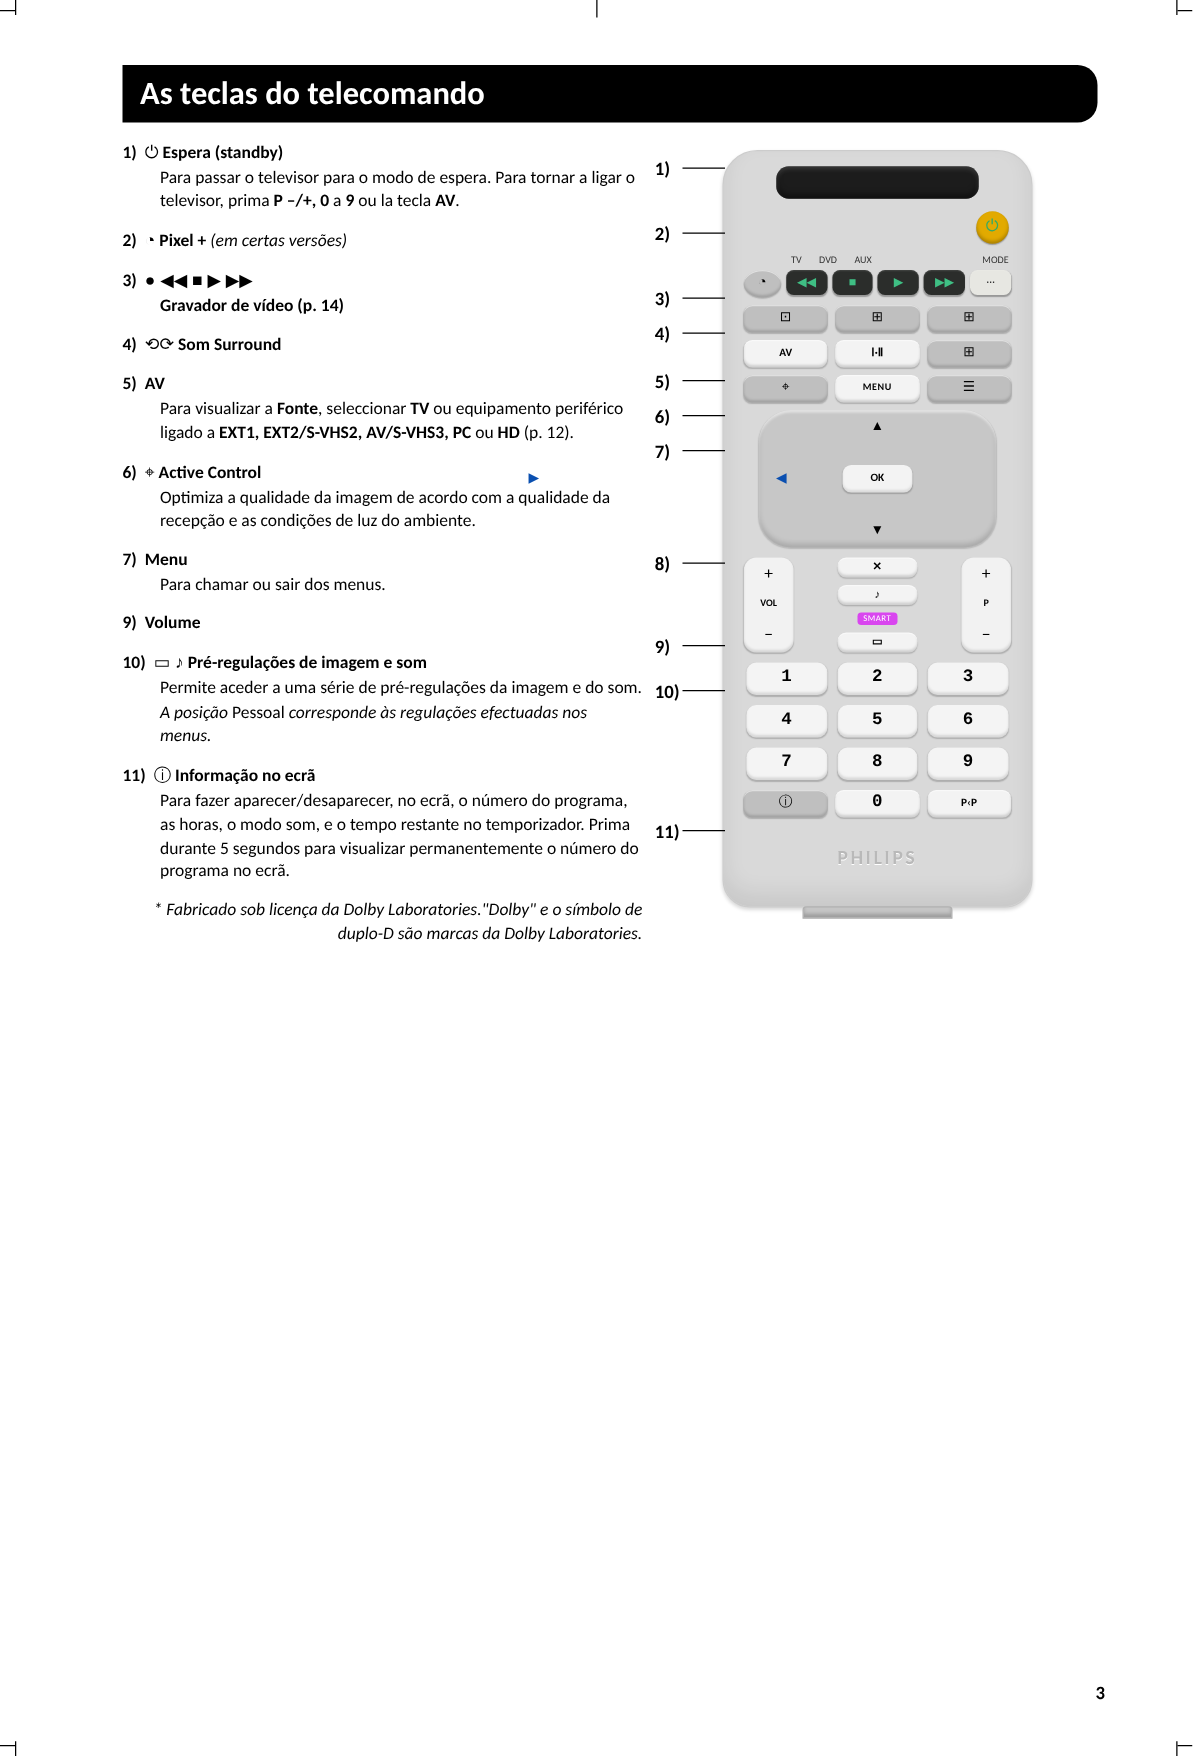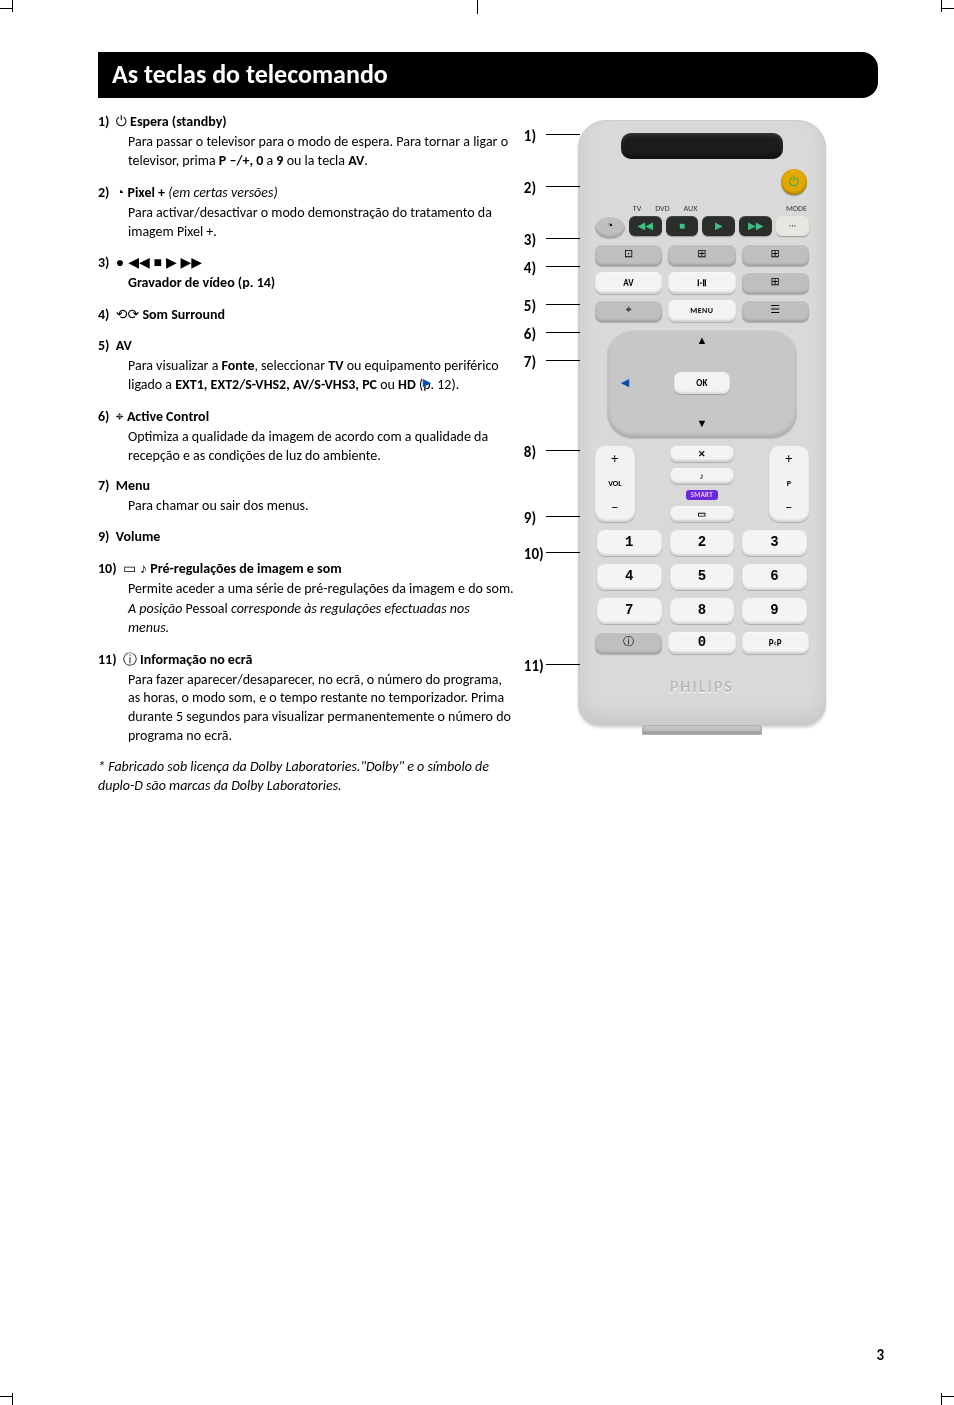--- a/index.html
+++ b/index.html
@@ -42,21 +42,21 @@
   .columns { display: flex; gap: 22px; }
   .left { width: 430px; }
   .right { width: 360px; position: relative; }
   .numlist { list-style: none; }
   .numlist > li { margin-bottom: 12px; }
   .numlist .lead { font-weight: 700; }
   .numlist .body { padding-left: 30px; }
   .numlist .body p { margin-top: 1px; }
   em, .ital { font-style: italic; font-weight: 400; }
   .glyph { font-family: Arial, sans-serif; }
-  .footnote { font-style: italic; margin-top: 6px; }
+  .footnote { font-style: italic; margin-top: 6px; text-align: right; }
   .page-num { position: absolute; bottom: 40px; right: 70px; font-weight: 700; font-size: 15px; }
 
   
   .remote-wrap { position: relative; margin-top: 8px; margin-left: 42px; }
   .callouts { position: absolute; left: -54px; top: 0; width: 60px; }
   .callout { position: absolute; font-weight: 700; font-size: 15px; white-space: nowrap; }
   .callout .line { position: absolute; height: 1px; background: #000; top: 8px; left: 22px; }
   .remote {
     width: 248px;
     background: #d9d9d9;
@@ -117,21 +117,21 @@
   .arrow.right { right: 14px; top: 50%; transform: translateY(-50%); }
   .midcluster { display: flex; gap: 6px; justify-content: space-between; padding: 0 4px; margin-bottom: 8px; align-items: stretch; }
   .rocker {
     width: 40px; background: #f2f2f2; border-radius: 10px; padding: 4px 0;
     display: flex; flex-direction: column; align-items: center; justify-content: space-between;
     box-shadow: inset 0 -2px 2px rgba(0,0,0,0.12), 0 1px 1px rgba(0,0,0,0.2);
     height: 76px; font-size: 14px;
   }
   .rocker .lbl { font-size: 8px; font-weight: 700; }
   .midcol { flex: 1; display: flex; flex-direction: column; gap: 6px; align-items: center; }
-  .smartlbl { font-size: 7px; background: #6d28d9; color: #fff; padding: 0 5px; border-radius: 3px; letter-spacing: 0.4px; }
+  .smartlbl { font-size: 7px; background: #d946ef; color: #fff; padding: 0 5px; border-radius: 3px; letter-spacing: 0.4px; }
   .numgrid { display: grid; grid-template-columns: repeat(3, 1fr); gap: 8px; padding: 0 6px; margin-bottom: 8px; }
   .numkey {
     height: 26px; background: #f4f4f4; border-radius: 8px; display: flex; align-items: center; justify-content: center;
     font-family: "Courier New", monospace; font-size: 14px; font-weight: 700;
     box-shadow: inset 0 -2px 2px rgba(0,0,0,0.12), 0 1px 1px rgba(0,0,0,0.2);
   }
   .brand { text-align: center; color: #b9b9b9; font-weight: 700; letter-spacing: 2px; font-size: 16px; margin-top: 22px; text-shadow: 0 1px 0 #fff; }
   .hinge { width: 120px; height: 10px; background: #c5c5c5; border: 1px solid #b0b0b0; border-radius: 3px 3px 0 0; margin: 18px auto -34px auto; box-shadow: inset 0 -3px 3px rgba(0,0,0,0.2); position: relative; top: 10px;}
 </style>
 </head>
@@ -149,23 +149,21 @@
 
 <div class="sheet">
   <div class="title-bar">As teclas do telecomando</div>
 
   <div class="columns">
     <div class="left">
       <ol class="numlist" id="numlist">
           <li><span class="lead">1)</span>&nbsp;&nbsp;<span class="glyph">⏻</span>&nbsp;<b>Espera (standby)</b><div class="body">
               <p>Para passar o televisor para o modo de espera. Para tornar a ligar o televisor, prima <b>P –/+, 0</b> a <b>9</b> ou la tecla <b>AV</b>.</p>
             </div></li>
-          <li><span class="lead">2)</span>&nbsp;&nbsp;<span class="glyph">◔</span>&nbsp;<b>Pixel +</b> <span class="ital">(em certas versões)</span><div class="body">
-              <p>Para activar/desactivar o modo demonstração do tratamento da imagem Pixel +.</p>
-            </div></li>
+          <li><span class="lead">2)</span>&nbsp;&nbsp;<span class="glyph">◔</span>&nbsp;<b>Pixel +</b> <span class="ital">(em certas versões)</span></li>
           <li><span class="lead">3)</span>&nbsp;&nbsp;<span class="glyph">● ◀◀ ■ ▶ ▶▶</span>&nbsp;<div class="body">
               <p><b>Gravador de vídeo (p. 14)</b></p>
             </div></li>
           <li><span class="lead">4)</span>&nbsp;&nbsp;<span class="glyph">⟲⟳</span>&nbsp;<b>Som Surround</b></li>
           <li><span class="lead">5)</span>&nbsp;&nbsp;<b>AV</b><div class="body">
               <p>Para visualizar a <b>Fonte</b>, seleccionar <b>TV</b> ou equipamento periférico ligado a <b>EXT1, EXT2/S-VHS2, AV/S-VHS3, PC</b> ou <b>HD</b> (p. 12).</p>
             </div></li>
           <li><span class="lead">6)</span>&nbsp;&nbsp;<span class="glyph">⌖</span>&nbsp;<b>Active Control</b><div class="body">
               <p>Optimiza a qualidade da imagem de acordo com a qualidade da recepção e as condições de luz do ambiente.</p>
             </div></li>

